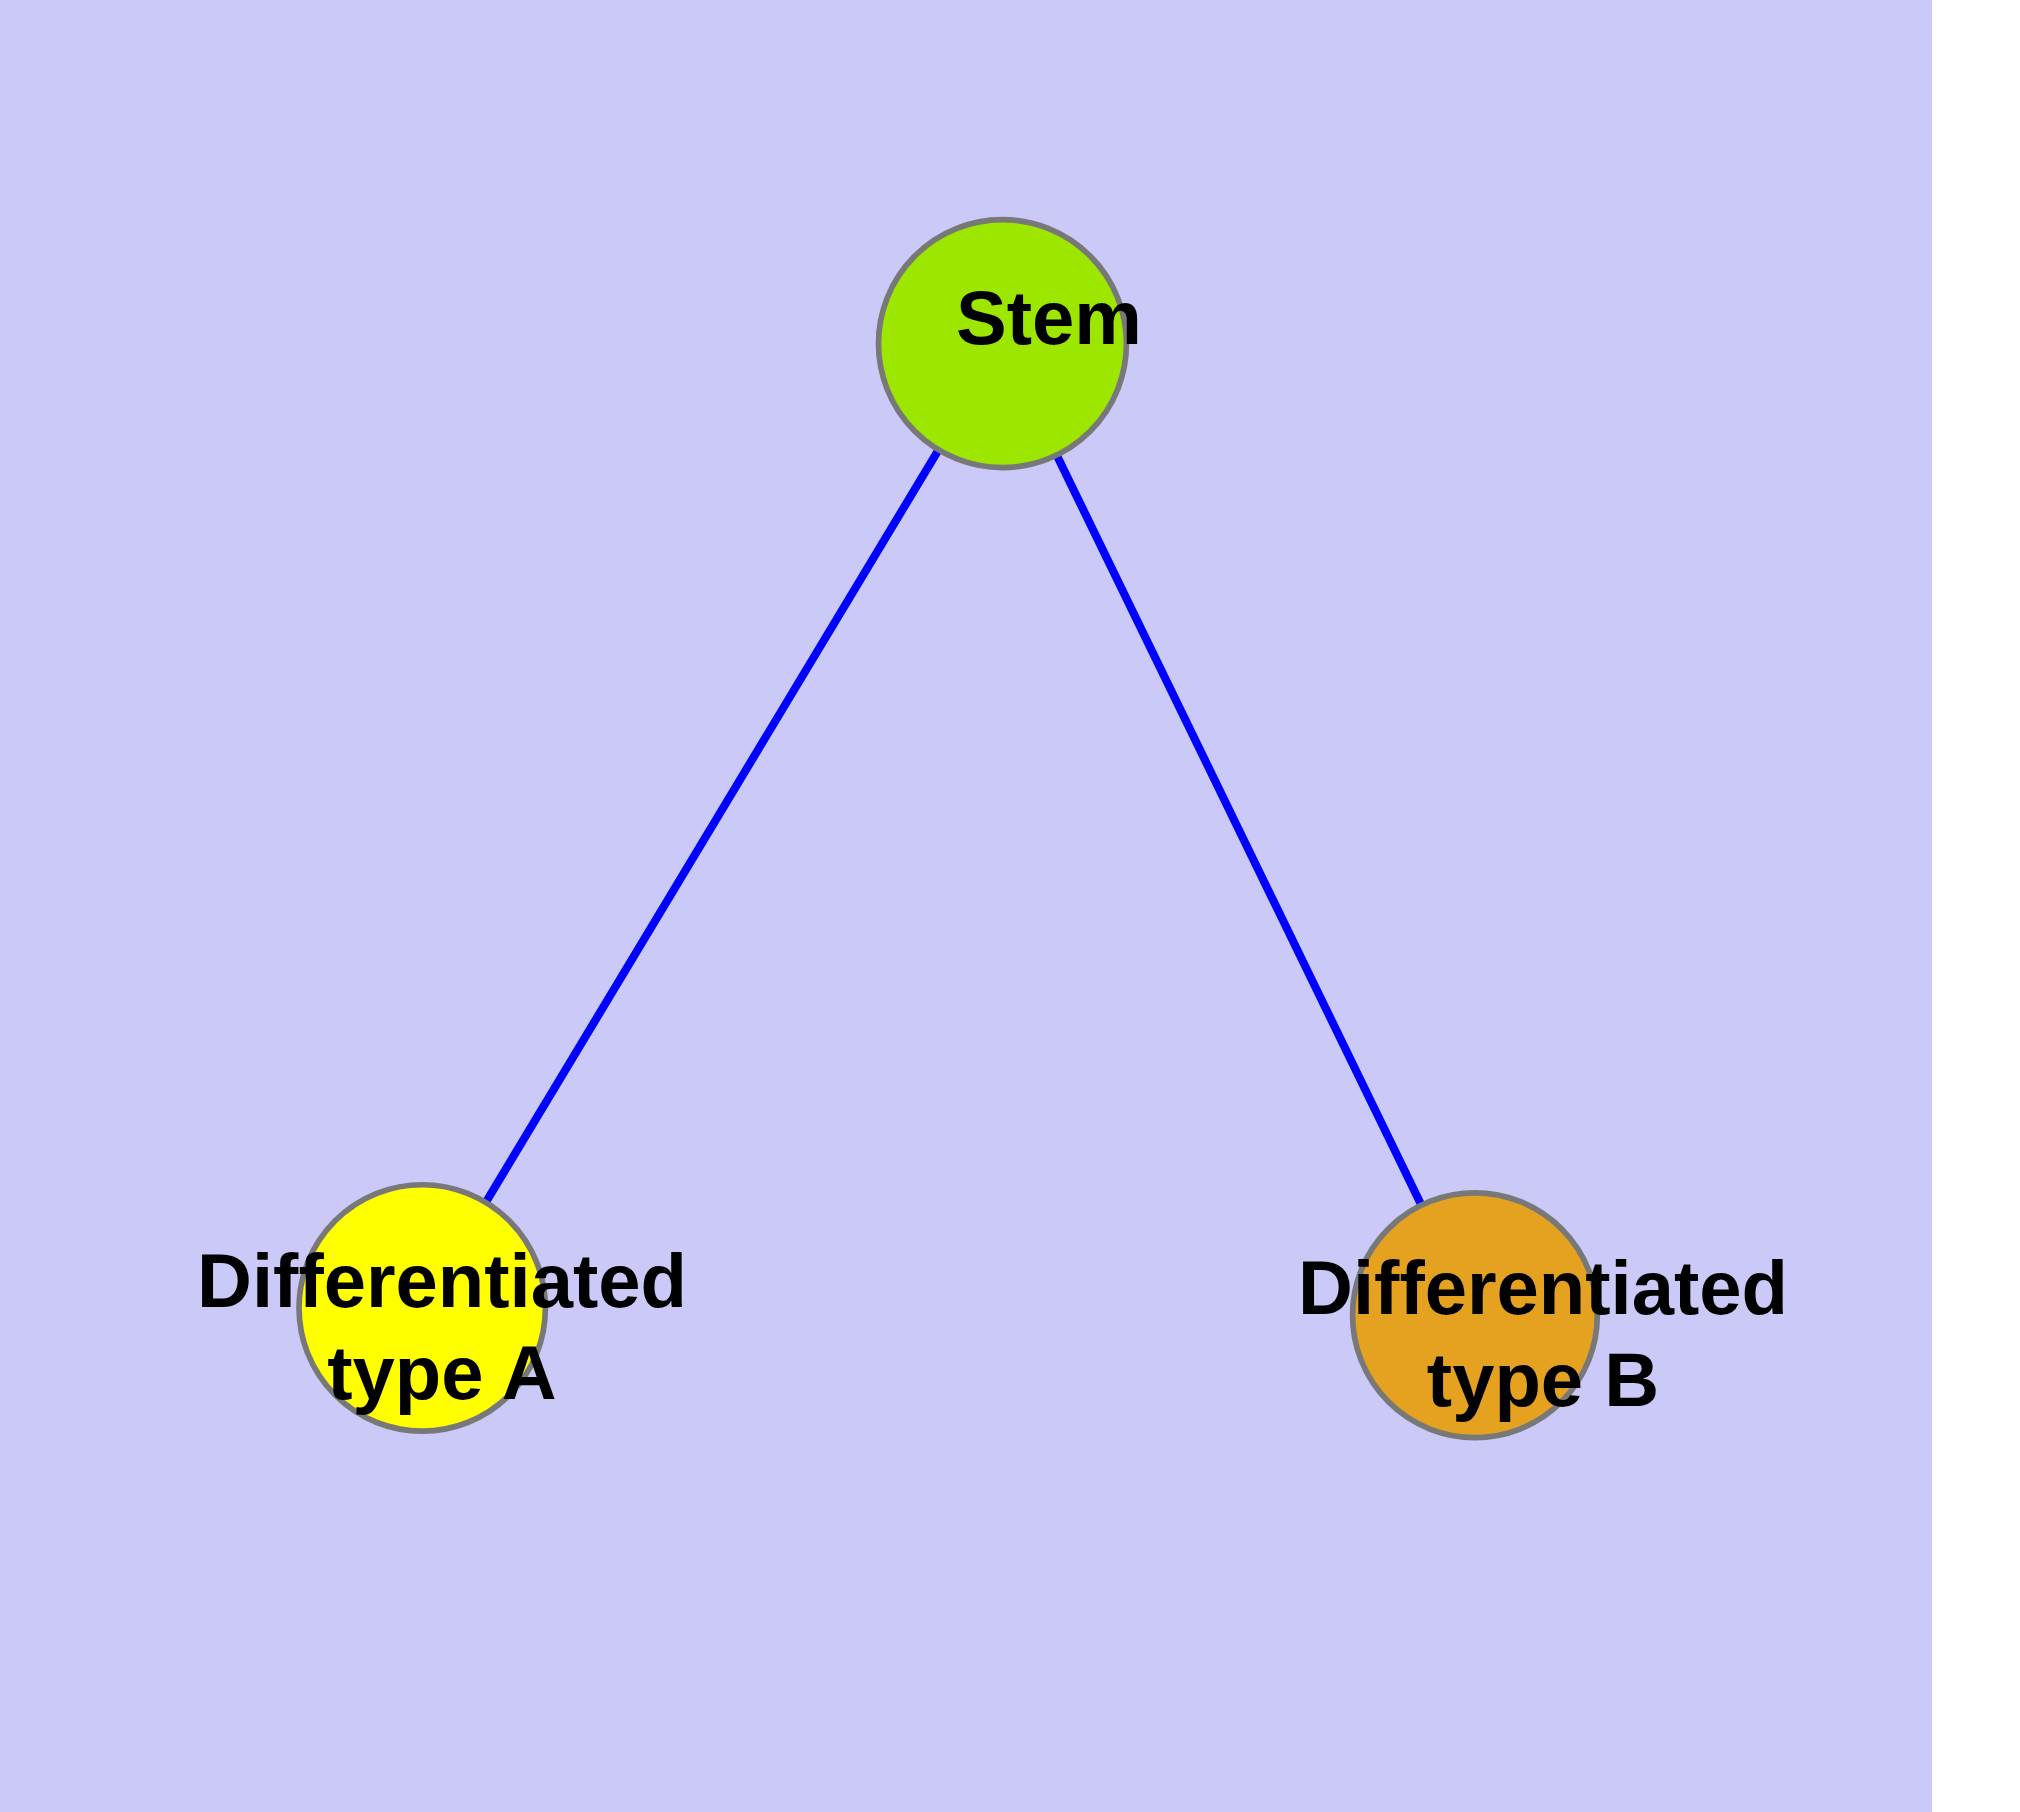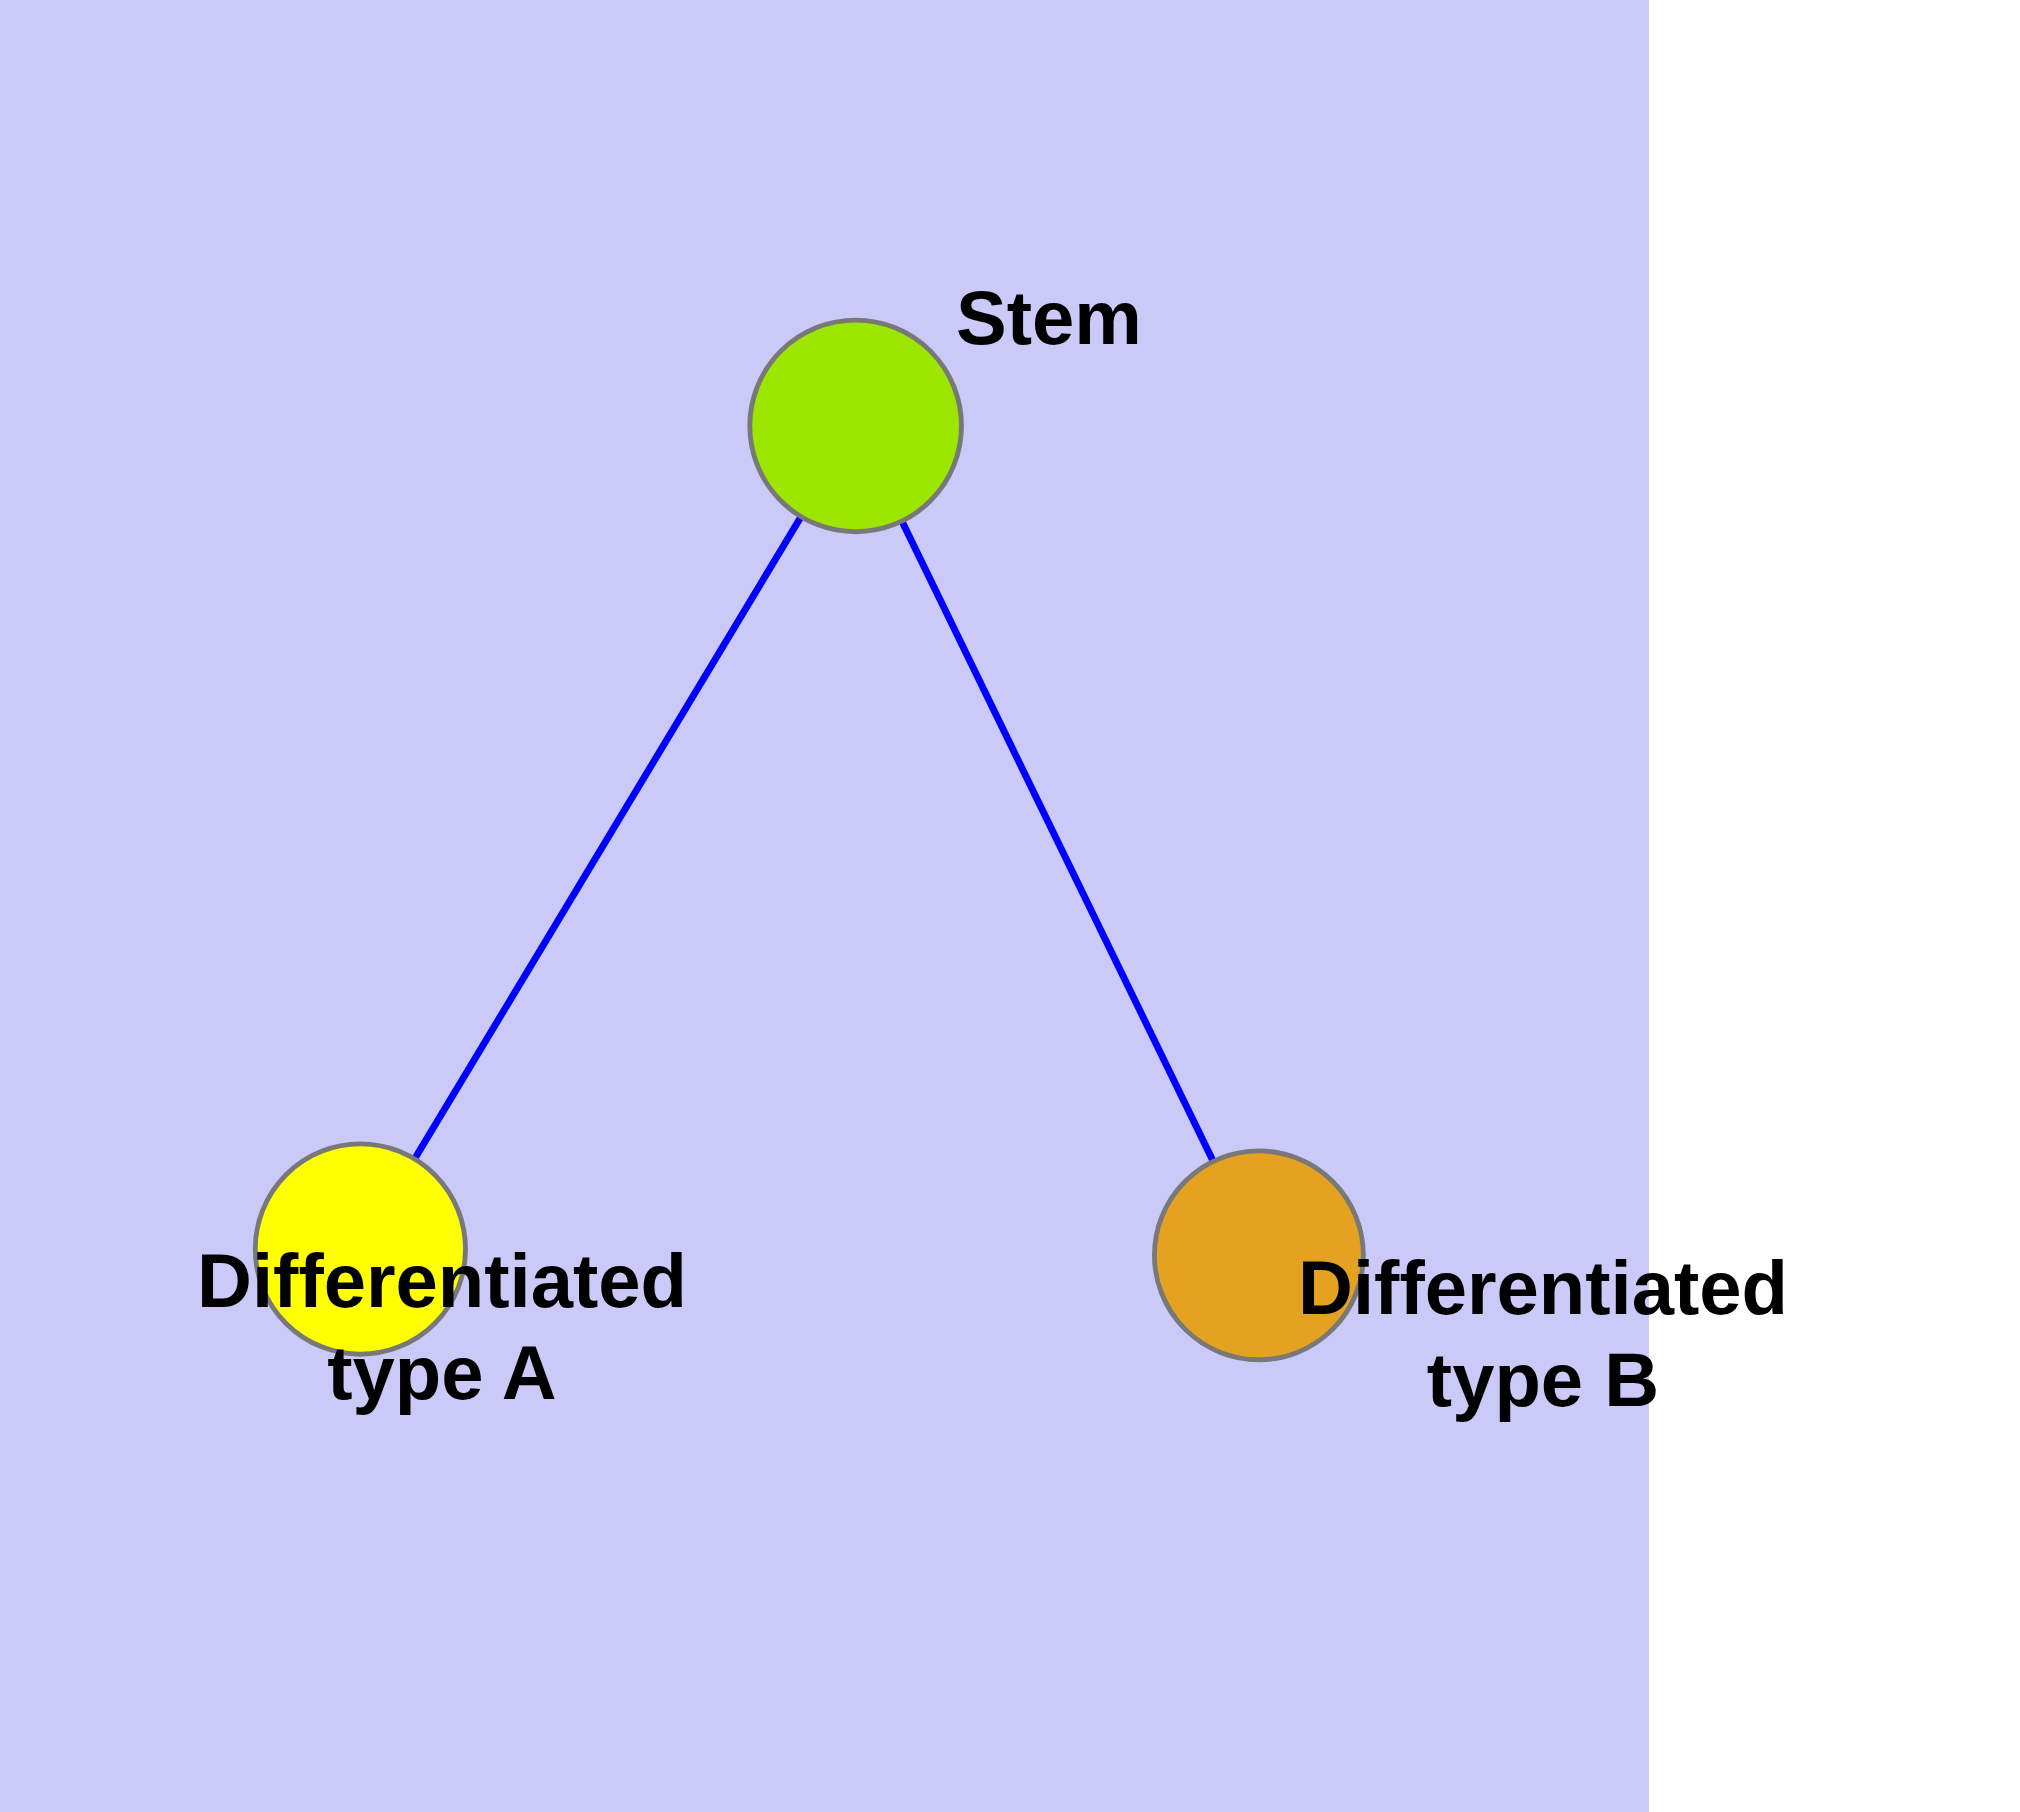--- a/index.html
+++ b/index.html
@@ -7,21 +7,21 @@
     padding: 0;
   }
   body {
     width: 2021px;
     height: 1812px;
     overflow: hidden;
     font-family: "Liberation Sans", sans-serif;
   }
   .canvas {
     position: relative;
-    width: 1649px;
+    width: 1932px;
     height: 1812px;
   }
   .graph-svg {
     position: absolute;
     left: 0;
     top: 0;
     width: 100%;
     height: 100%;
     display: block;
   }

